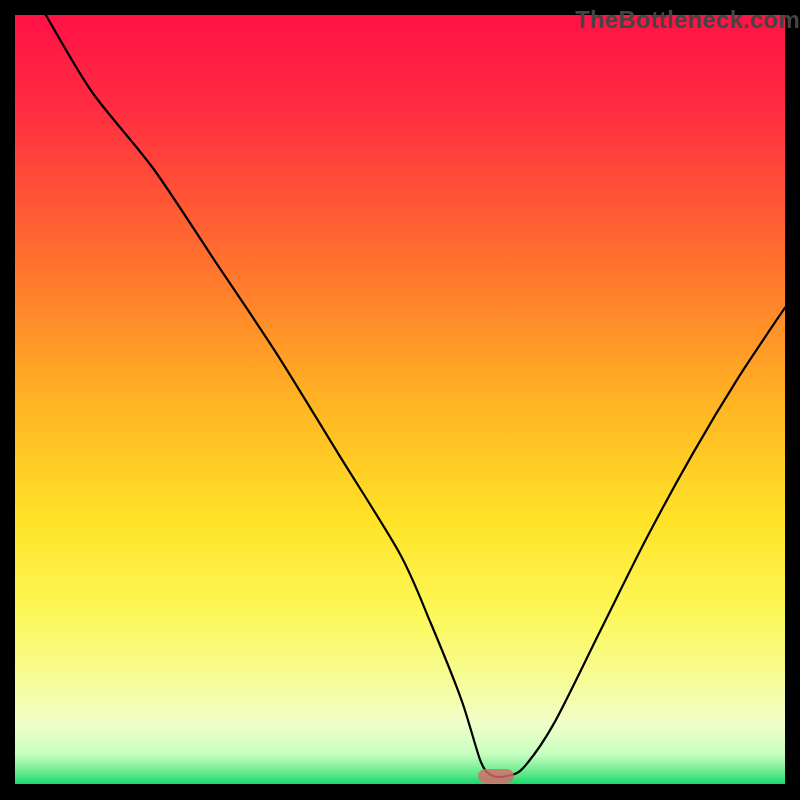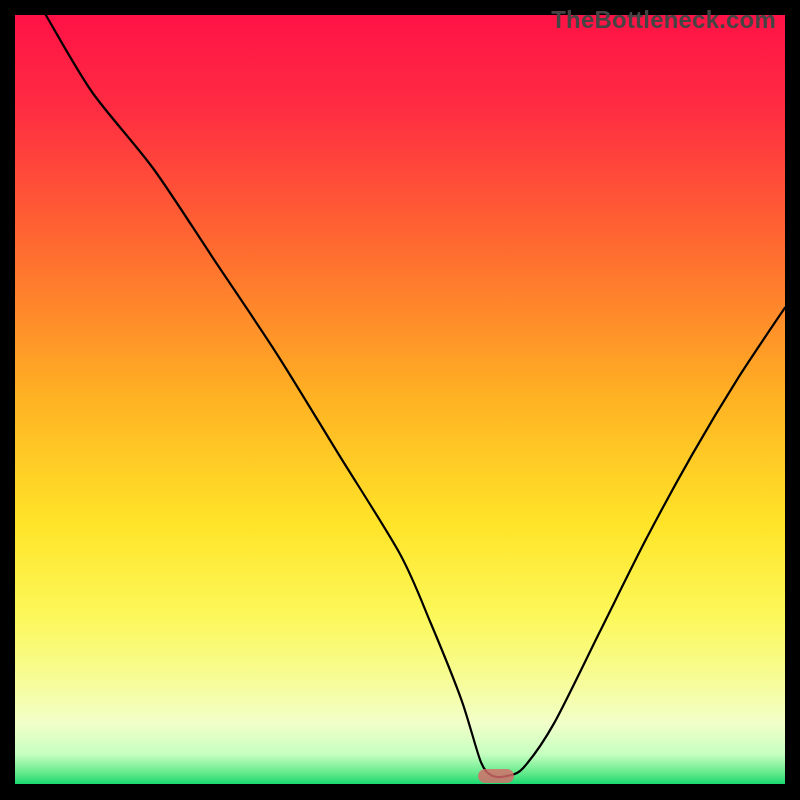--- a/index.html
+++ b/index.html
@@ -28,21 +28,21 @@
     position: absolute;
     left: 0;
     top: 0;
     width: 770px;
     height: 770px;
     overflow: visible;
   }
   .watermark {
     position: absolute;
     top: 6px;
-    right: 24px;
+    right: 0;
     color: #444;
     font-family: Arial, Helvetica, sans-serif;
     font-size: 24px;
     font-weight: 600;
     letter-spacing: 0.2px;
   }
   .marker {
     position: absolute;
     width: 36px;
     height: 14px;

